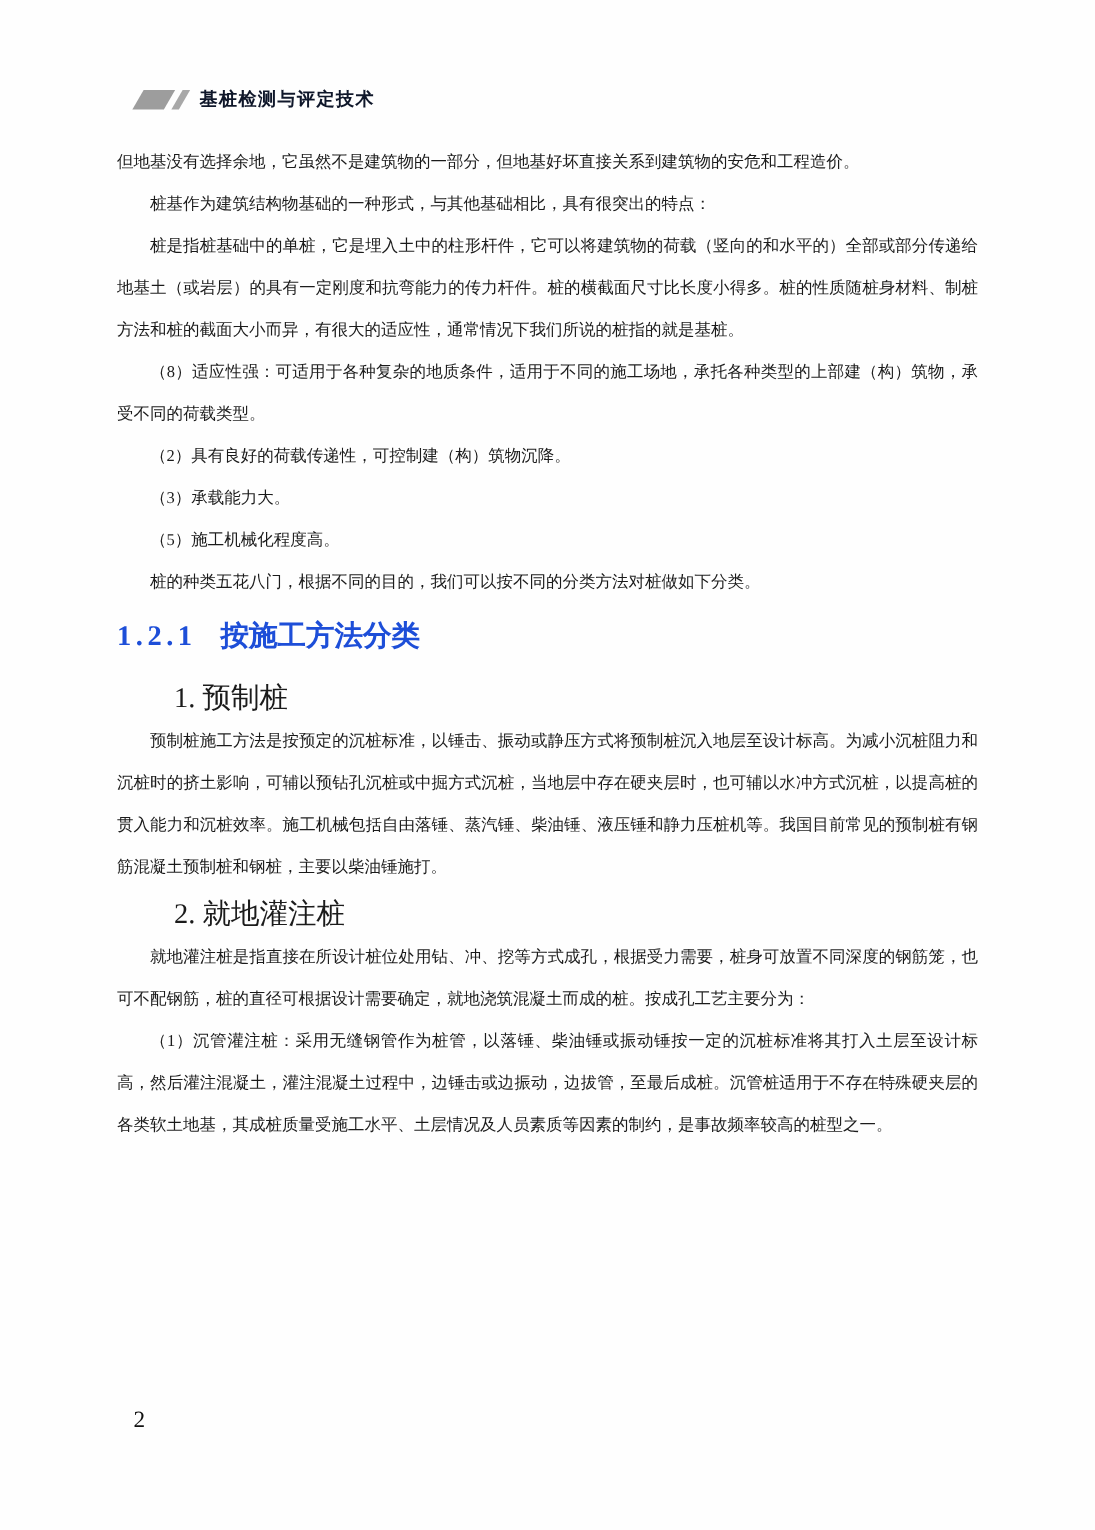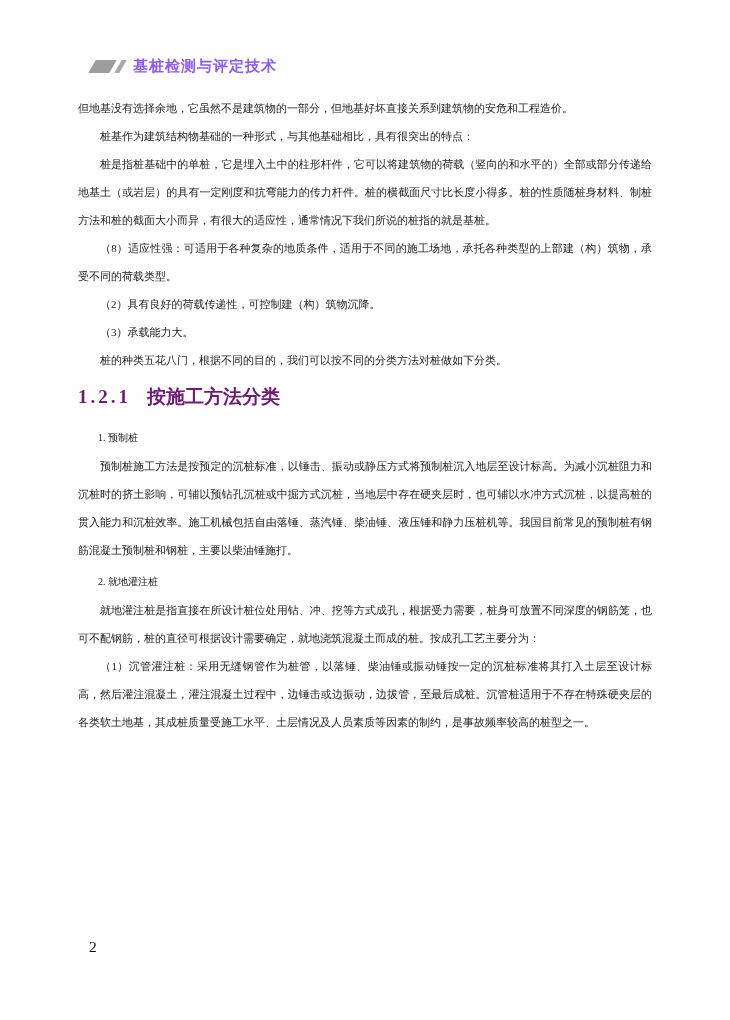--- a/index.html
+++ b/index.html
@@ -41,50 +41,50 @@
   }
   .hdr-icon .bar-thin {
     position: absolute;
     left: 30px; top: 0;
     width: 5px; height: 13px;
     transform: skewX(-30deg);
   }
   .hdr-title {
     font-family: Liberation Mono, monospace;
     font-weight: 600;
-    font-size: 15px;
+    font-size: 12px;
     letter-spacing: 1px;
-    color: #8b5cf6;
+    color: #0f172a;
   }
   
   .body-text { text-align: justify; }
   .para {
     margin: 0;
     font-size: 11px;
     line-height: 28px;
     text-indent: 2em;
   }
   .para.noindent { text-indent: 0; }
   .heading {
     margin: 10px 0 14px 0;
     font-size: 19px;
     line-height: 26px;
     font-weight: bold;
     font-family: "Liberation Sans", "DejaVu Sans", sans-serif;
-    color: #701a75;
+    color: #1d4ed8;
     text-align: left;
   }
   .heading .h-num {
     font-family: "Liberation Serif", "DejaVu Serif", serif;
     letter-spacing: 3px;
     margin-right: 16px;
   }
   .sub {
     margin: 4px 0 0 0;
-    font-size: 10px;
+    font-size: 19px;
     line-height: 28px;
     text-indent: 2em;
   }
   
   .page-number {
     position: absolute;
     left: 89px;
     top: 938px;
     font-size: 15.5px;
     color: #111;
@@ -104,20 +104,21 @@
   </div>
 
   <div class="body-text">
 
     <p class="para noindent">但地基没有选择余地，它虽然不是建筑物的一部分，但地基好坏直接关系到建筑物的安危和工程造价。</p>
     <p class="para">桩基作为建筑结构物基础的一种形式，与其他基础相比，具有很突出的特点：</p>
     <p class="para">桩是指桩基础中的单桩，它是埋入土中的柱形杆件，它可以将建筑物的荷载（竖向的和水平的）全部或部分传递给地基土（或岩层）的具有一定刚度和抗弯能力的传力杆件。桩的横截面尺寸比长度小得多。桩的性质随桩身材料、制桩方法和桩的截面大小而异，有很大的适应性，通常情况下我们所说的桩指的就是基桩。</p>
     <p class="para">（8）适应性强：可适用于各种复杂的地质条件，适用于不同的施工场地，承托各种类型的上部建（构）筑物，承受不同的荷载类型。</p>
     <p class="para">（2）具有良好的荷载传递性，可控制建（构）筑物沉降。</p>
     <p class="para">（3）承载能力大。</p>
+    <p class="para">（5）施工机械化程度高。</p>
     <p class="para">桩的种类五花八门，根据不同的目的，我们可以按不同的分类方法对桩做如下分类。</p>
 
     <p class="heading">
       <span class="h-num">1.2.1</span><span>按施工方法分类</span>
     </p>
 
     <p class="sub">1. 预制桩</p>
     <p class="para">预制桩施工方法是按预定的沉桩标准，以锤击、振动或静压方式将预制桩沉入地层至设计标高。为减小沉桩阻力和沉桩时的挤土影响，可辅以预钻孔沉桩或中掘方式沉桩，当地层中存在硬夹层时，也可辅以水冲方式沉桩，以提高桩的贯入能力和沉桩效率。施工机械包括自由落锤、蒸汽锤、柴油锤、液压锤和静力压桩机等。我国目前常见的预制桩有钢筋混凝土预制桩和钢桩，主要以柴油锤施打。</p>
 
     <p class="sub">2. 就地灌注桩</p>

